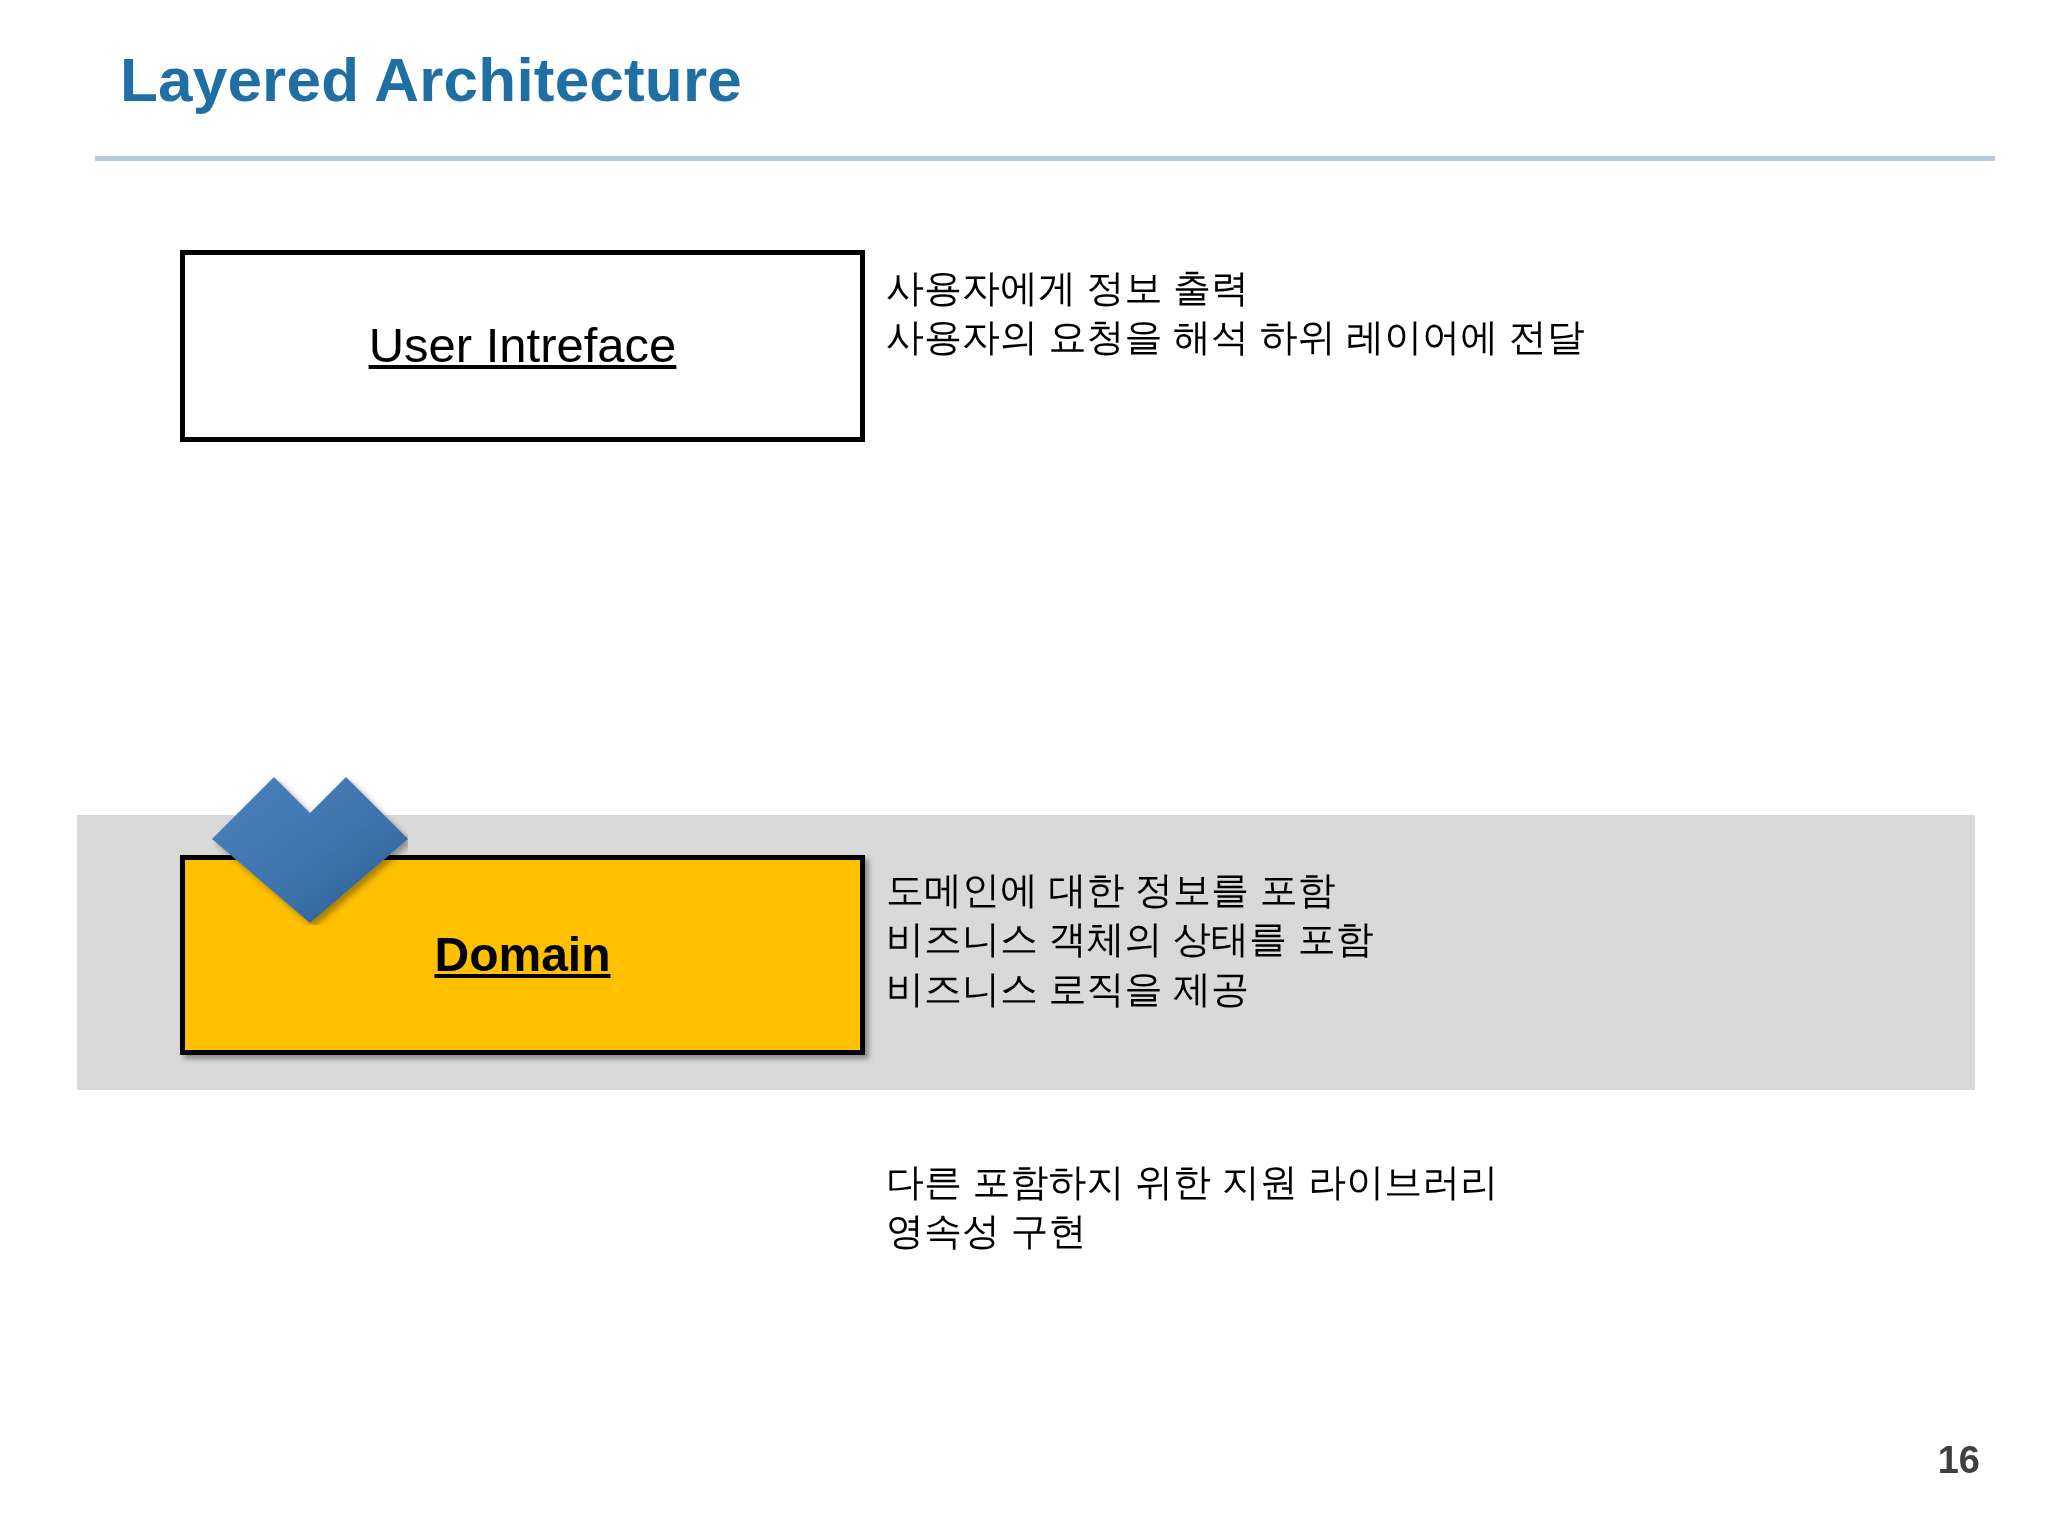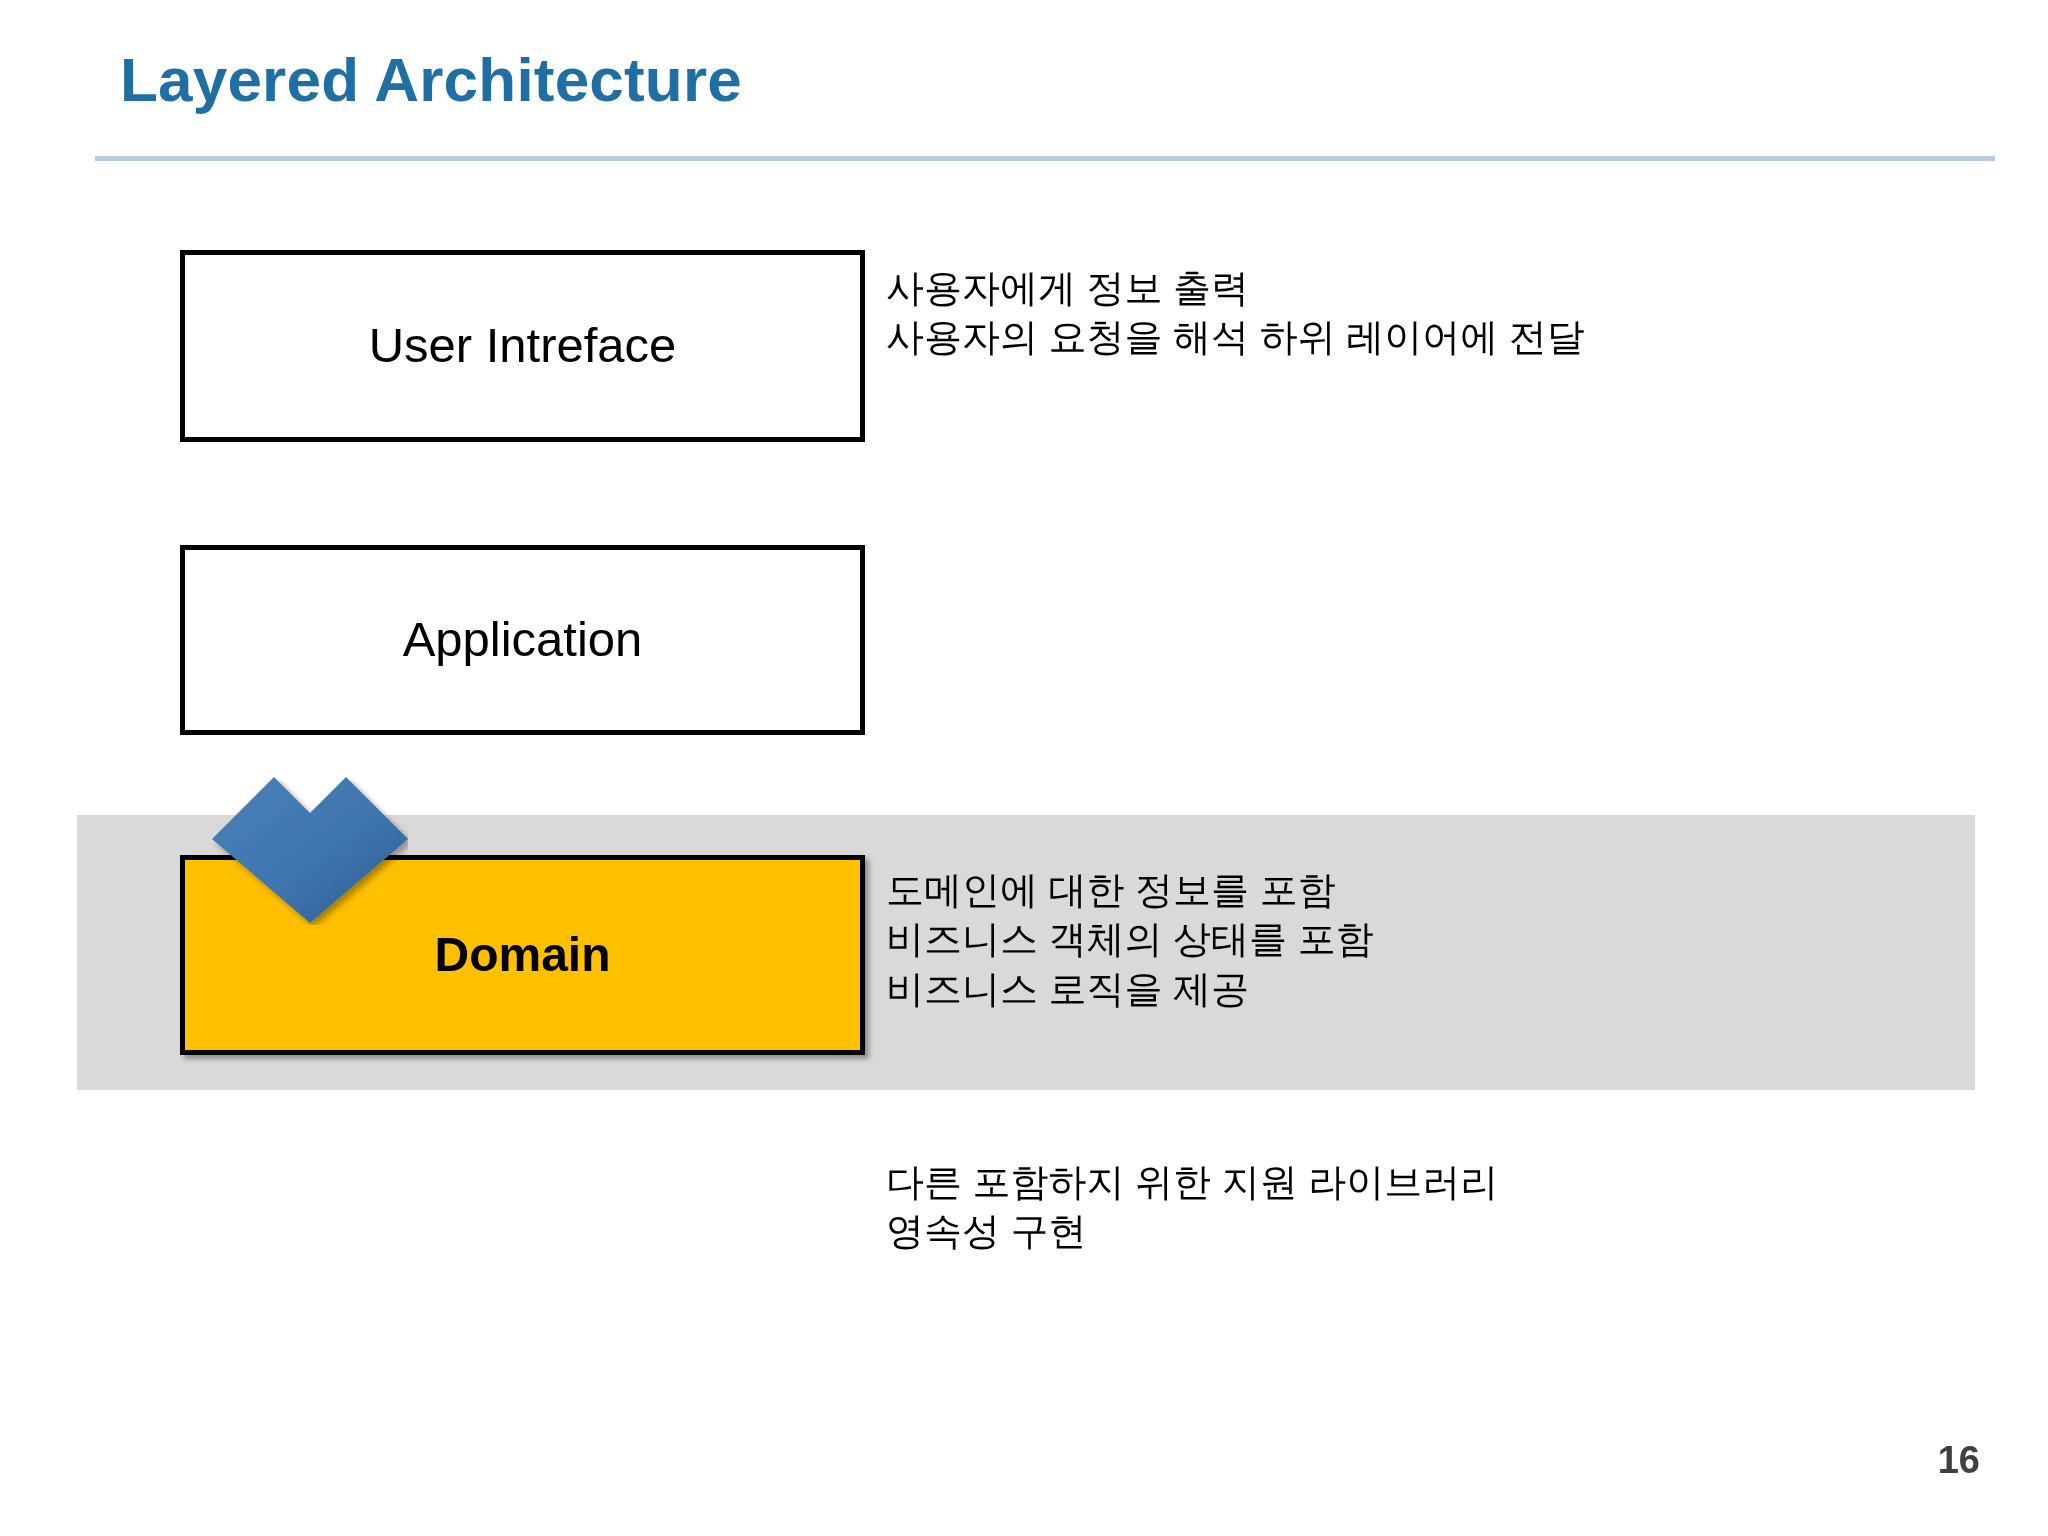--- a/index.html
+++ b/index.html
@@ -54,20 +54,21 @@
     position: absolute;
     left: 180px;
     width: 685px;
     box-sizing: border-box;
     border: 5px solid #000000;
     background: #ffffff;
     display: flex;
     align-items: center;
     justify-content: center;
     text-align: center;
+    text-decoration: underline;
   }
   .layer-box .layer-label {
     font-size: 49px;
     color: #000000;
     font-weight: normal;
     line-height: 1.1;
     font-family: "Liberation Sans", sans-serif;
   }
   #box-ui        { top: 250px;  height: 192px; }
   #box-app       { top: 545px;  height: 190px; }
@@ -121,23 +122,20 @@
   <div id="title-rule"></div>
 
   <div id="domain-highlight-band"></div>
 
   <div class="layer-box" id="box-ui">
     <span class="layer-label">User Intreface</span>
   </div>
   <div class="desc" id="desc-ui">사용자에게 정보 출력
 사용자의 요청을 해석 하위 레이어에 전달</div>
 
-  <div class="layer-box" id="box-app">
-    <span class="layer-label">Application</span>
-  </div>
 
   <div class="layer-box" id="box-domain">
     <span class="layer-label">Domain</span>
   </div>
   <div class="desc" id="desc-domain">도메인에 대한 정보를 포함
 비즈니스 객체의 상태를 포함
 비즈니스 로직을 제공</div>
 
   <div id="chevron-marker">
     <svg width="196" height="150" viewBox="0 0 196 150" xmlns="http://www.w3.org/2000/svg">

